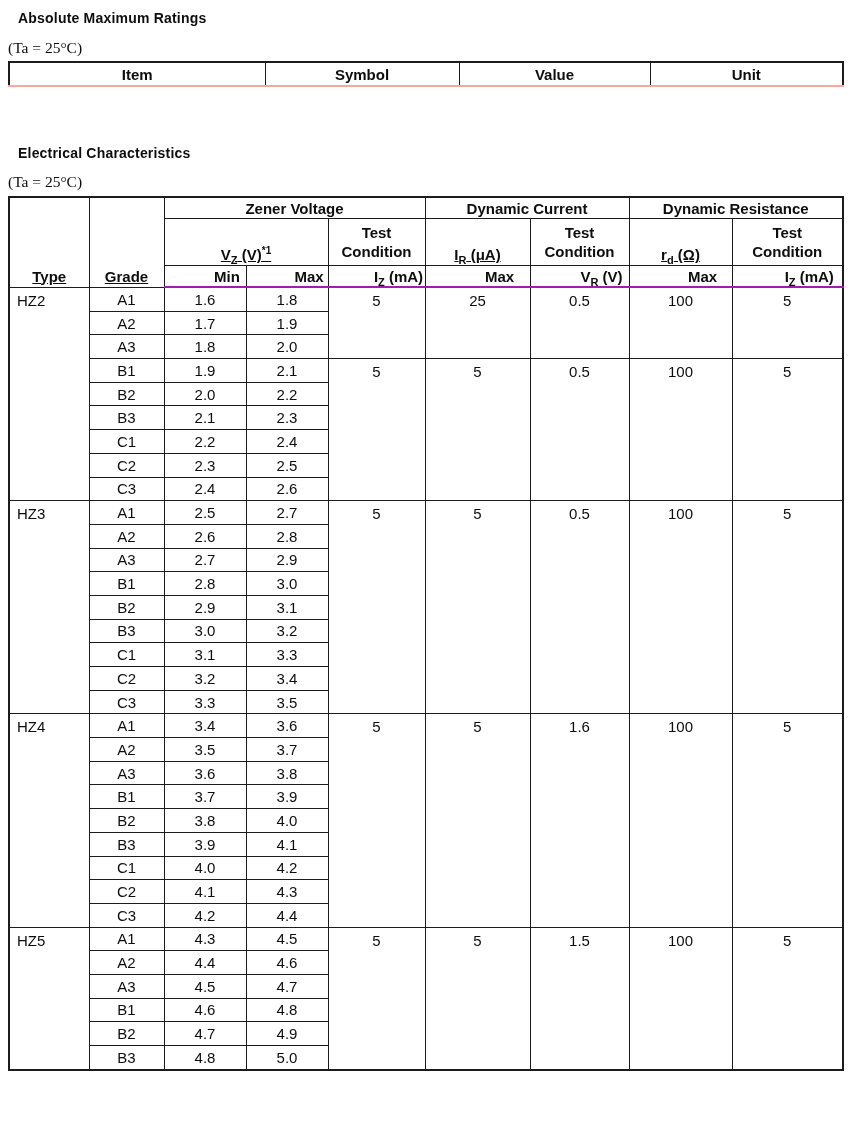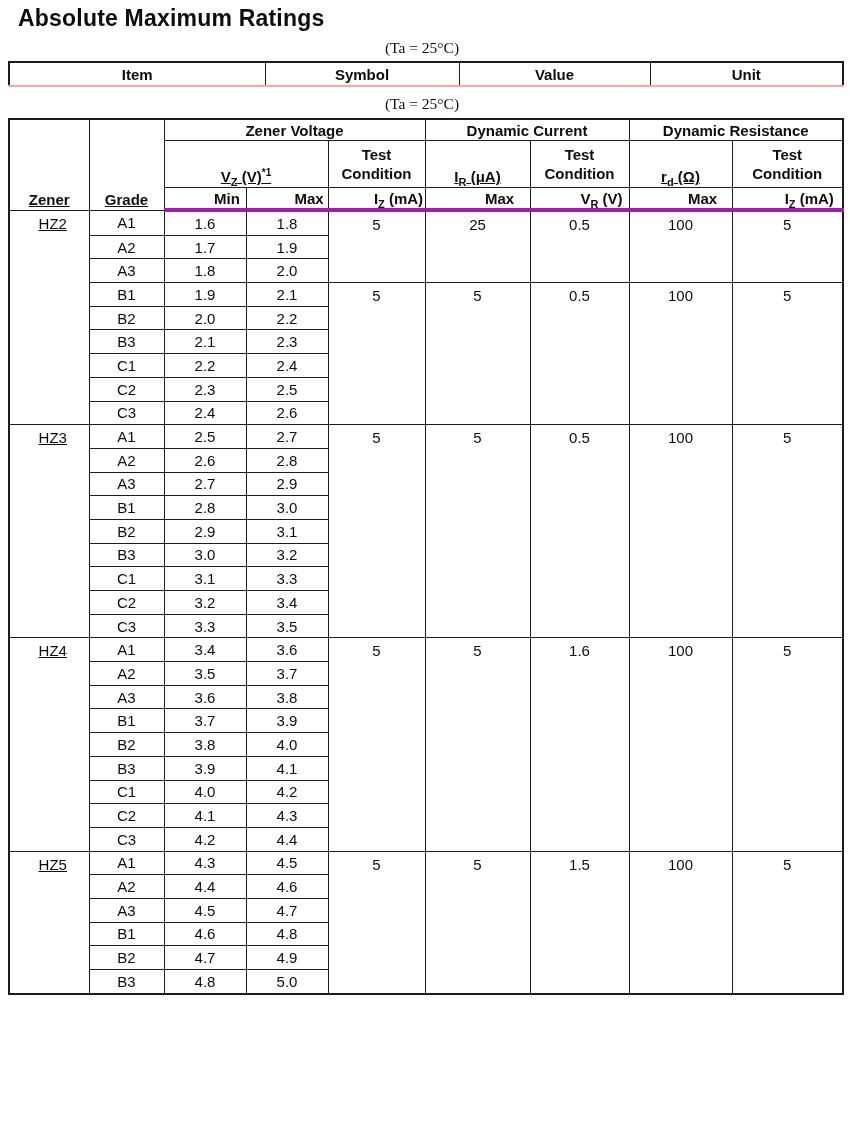--- a/index.html
+++ b/index.html
@@ -9,33 +9,33 @@
   body {
     width: 850px;
     height: 1124px;
     overflow: hidden;
     color: #0d0d0d;
     font-family: "Liberation Sans", sans-serif;
   }
   .page { padding: 6px 8px 0 8px; }
 
   .sec-title {
-    font-size: 23px;
+    font-size: 14px;
     font-weight: bold;
     line-height: 24px;
     margin: 0 0 0 10px;
     letter-spacing: 0.2px;
   }
   .title2 { margin-top: 54px; }
 
   .ta-note {
     font-family: "Liberation Serif", serif;
     font-size: 15.5px;
     line-height: 18px;
-    text-align: center;
+    text-align: left;
     padding-right: 6px;
   }
   .ta1 { margin-top: 9px; margin-bottom: 4px; }
   .ta2 { margin-top: 8px; margin-bottom: 5px; }
 
   table {
     border-collapse: collapse;
     table-layout: fixed;
     width: 834px;
     border: 2px solid #1c1c1c;
@@ -49,29 +49,28 @@
   td { text-align: center; }
 
   
   #abs-table th { height: 22px; border-bottom: 2px solid #fca5a5; }
   #abs-table td { height: 21.5px; }
   #abs-table td.l { text-align: left; padding-left: 7px; }
 
   
   #elec-table thead tr.r1 th { height: 20px; }
   #elec-table thead tr.r2 th { height: 44px; }
-  #elec-table thead tr.r3 th { height: 20px; border-bottom: 4px solid #a21caf; padding-left: 44px; }
+  #elec-table thead tr.r3 th { height: 20px; border-bottom: 2px solid #a21caf; padding-left: 44px; }
   #elec-table th.th-bottom { vertical-align: bottom; padding-bottom: 2px; text-decoration: underline; }
   #elec-table th.tc-cell { line-height: 19px; }
   #elec-table tbody td { height: 22.7px; line-height: 1; }
   #elec-table td.type-cell {
-    text-align: center;
+    text-align: left;
     vertical-align: top;
     padding: 5px 0 0 7px;
-    text-decoration: underline;
   }
   #elec-table td.vtop { vertical-align: top; padding-top: 5px; }
 
   sub { font-size: 11px; line-height: 0; }
   sup { font-size: 10px; line-height: 0; }
 </style>
 </head>
 <body>
 
 <div class="page">
@@ -91,37 +90,38 @@
         <th>Item</th>
         <th>Symbol</th>
         <th>Value</th>
         <th>Unit</th>
       </tr>
     </thead>
     <tbody>
     </tbody>
   </table>
 
+  <h1 class="sec-title title2">Electrical Characteristics</h1>
   <div class="ta-note ta2">(Ta = 25°C)</div>
 
   <table id="elec-table">
     <colgroup>
       <col style="width:80px">
         <col style="width:75px">
         <col style="width:82px">
         <col style="width:82px">
         <col style="width:97px">
       <col style="width:105px">
         <col style="width:99px">
         <col style="width:103px">
         <col style="width:111px">
     </colgroup>
     <thead>
       <tr class="r1">
-        <th rowspan="3" class="th-bottom">Zener</th>
+        <th rowspan="3" class="th-bottom">Type</th>
         <th rowspan="3" class="th-bottom">Grade</th>
         <th colspan="3">Zener Voltage</th>
         <th colspan="2">Dynamic Current</th>
         <th colspan="2">Dynamic Resistance</th>
       </tr>
       <tr class="r2">
         <th colspan="2" class="th-bottom"><span>V</span><sub>Z</sub><span> (V)</span><sup>*1</sup></th>
         <th class="tc-cell"><span>Test</span><br><span>Condition</span></th>
         <th class="th-bottom"><span>I</span><sub>R</sub><span> (μA)</span></th>
         <th class="tc-cell"><span>Test</span><br><span>Condition</span></th>

